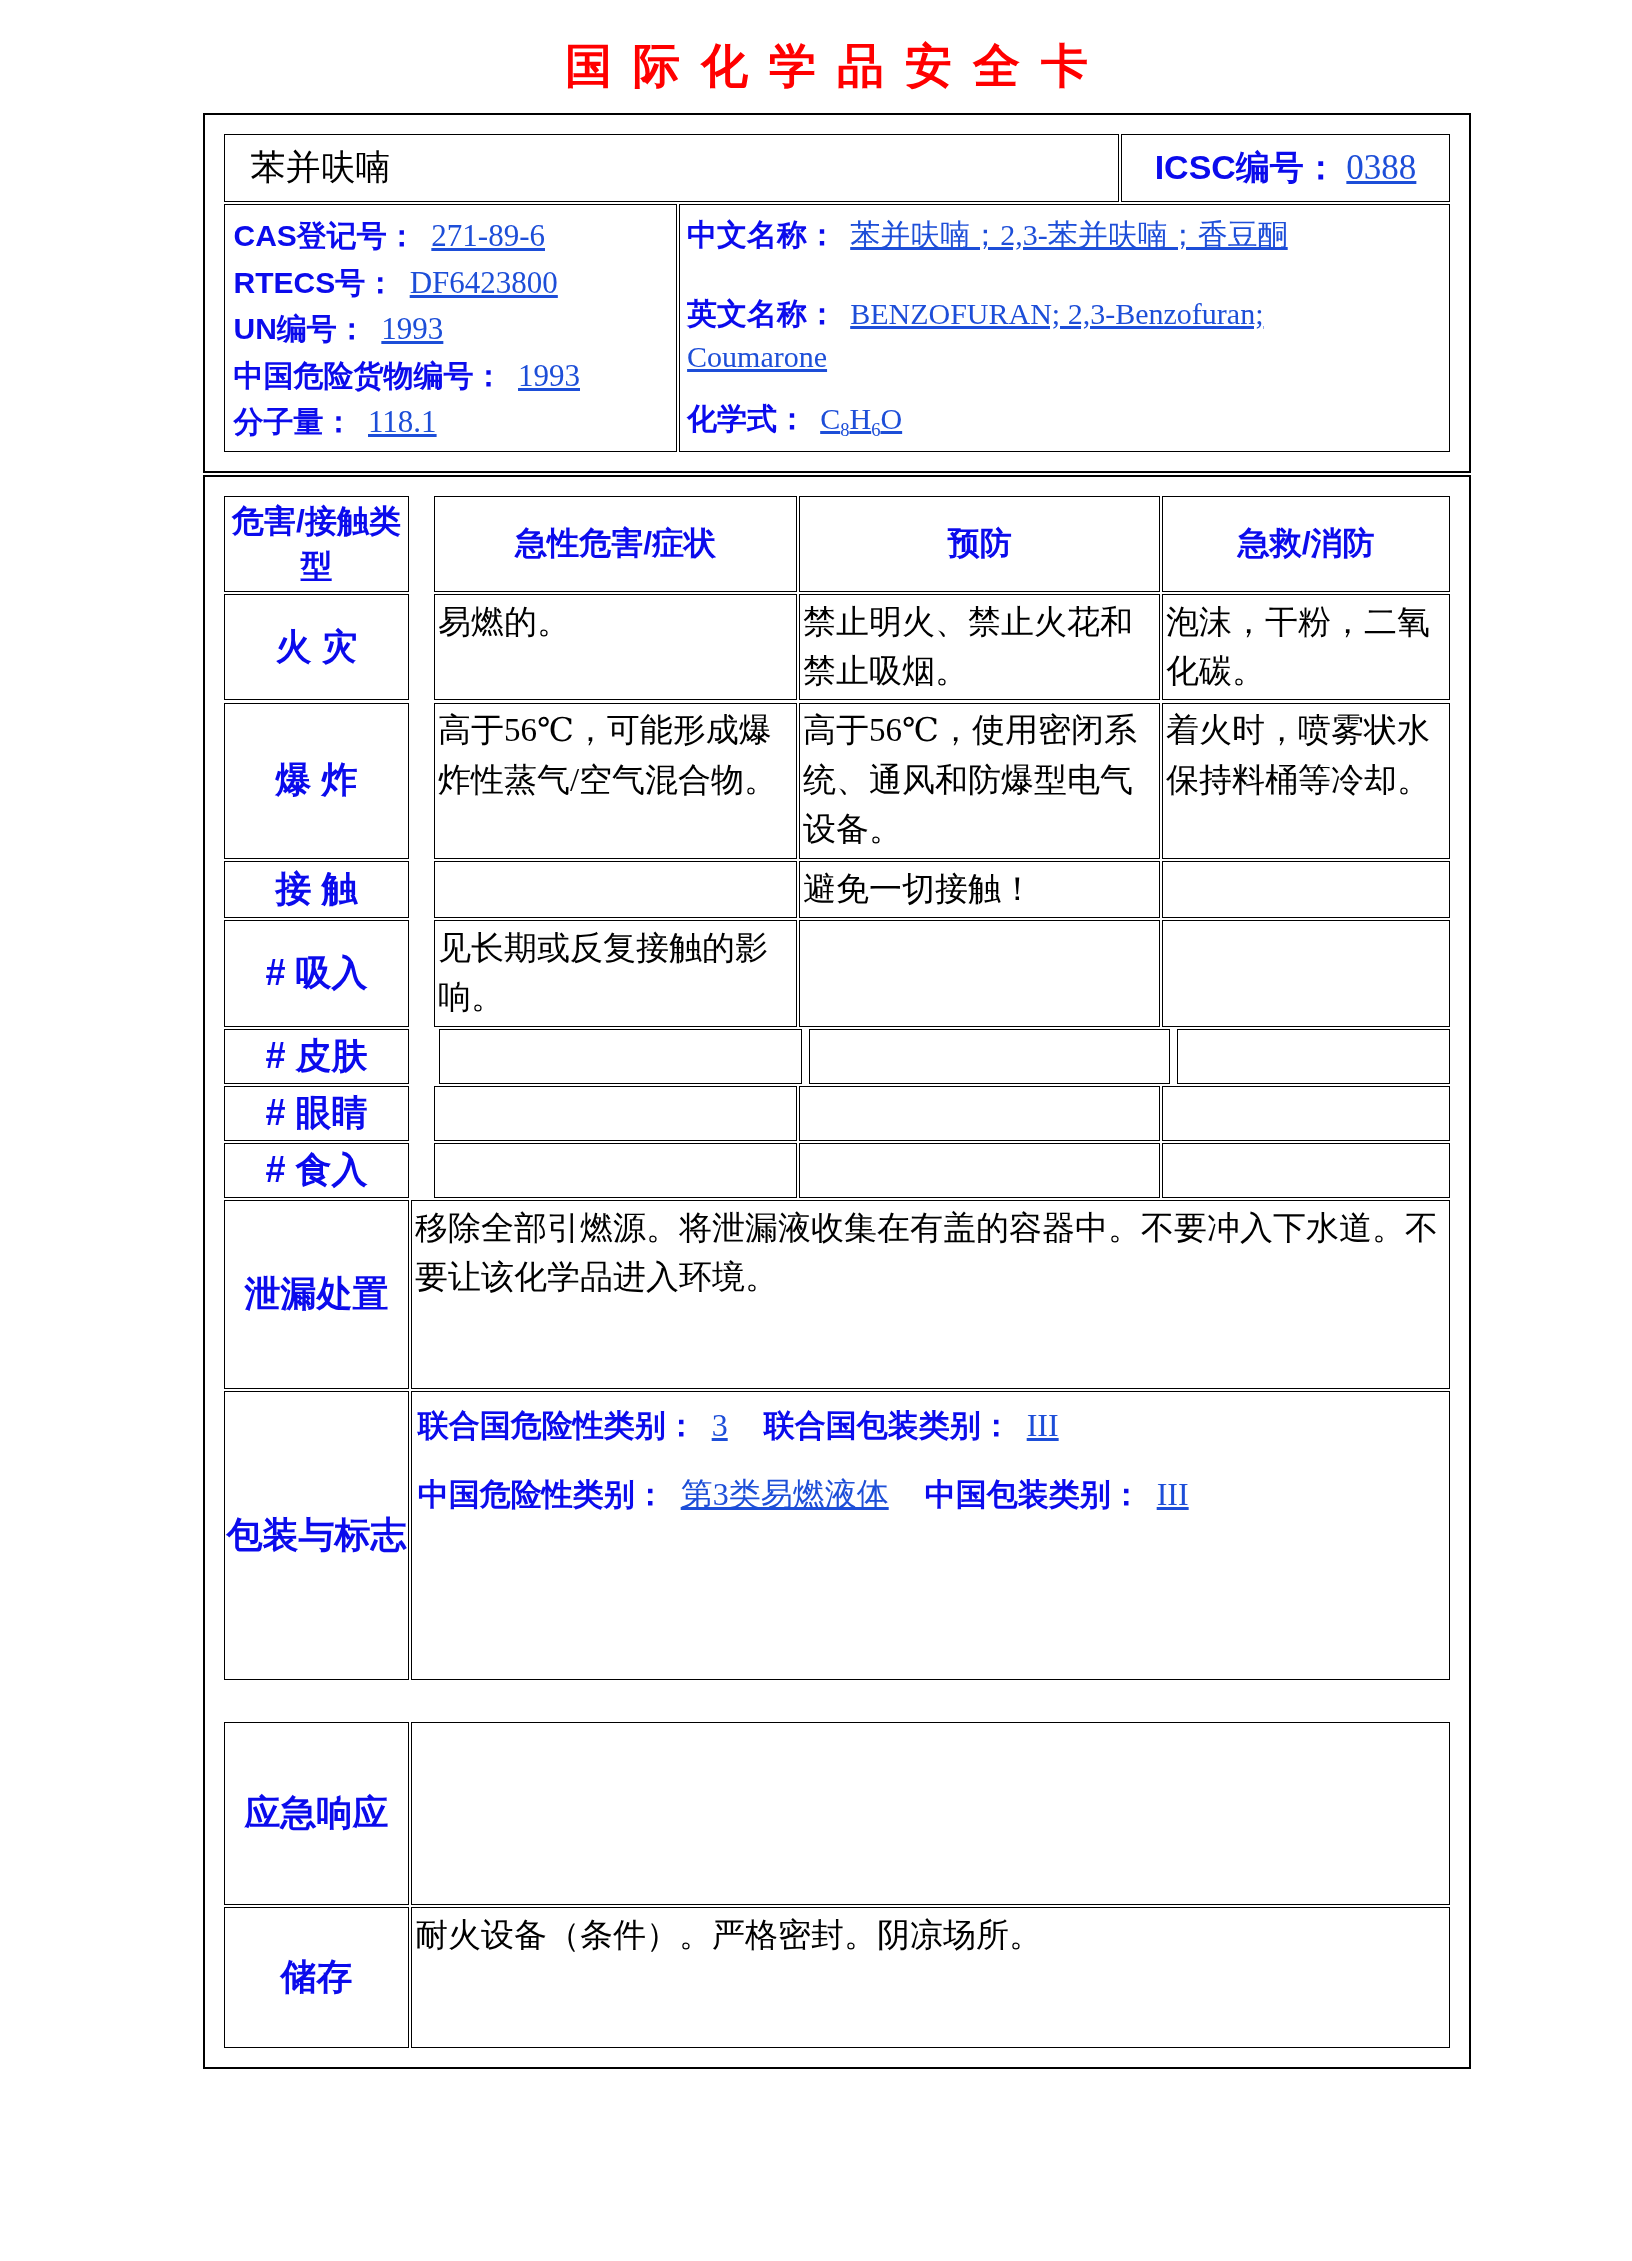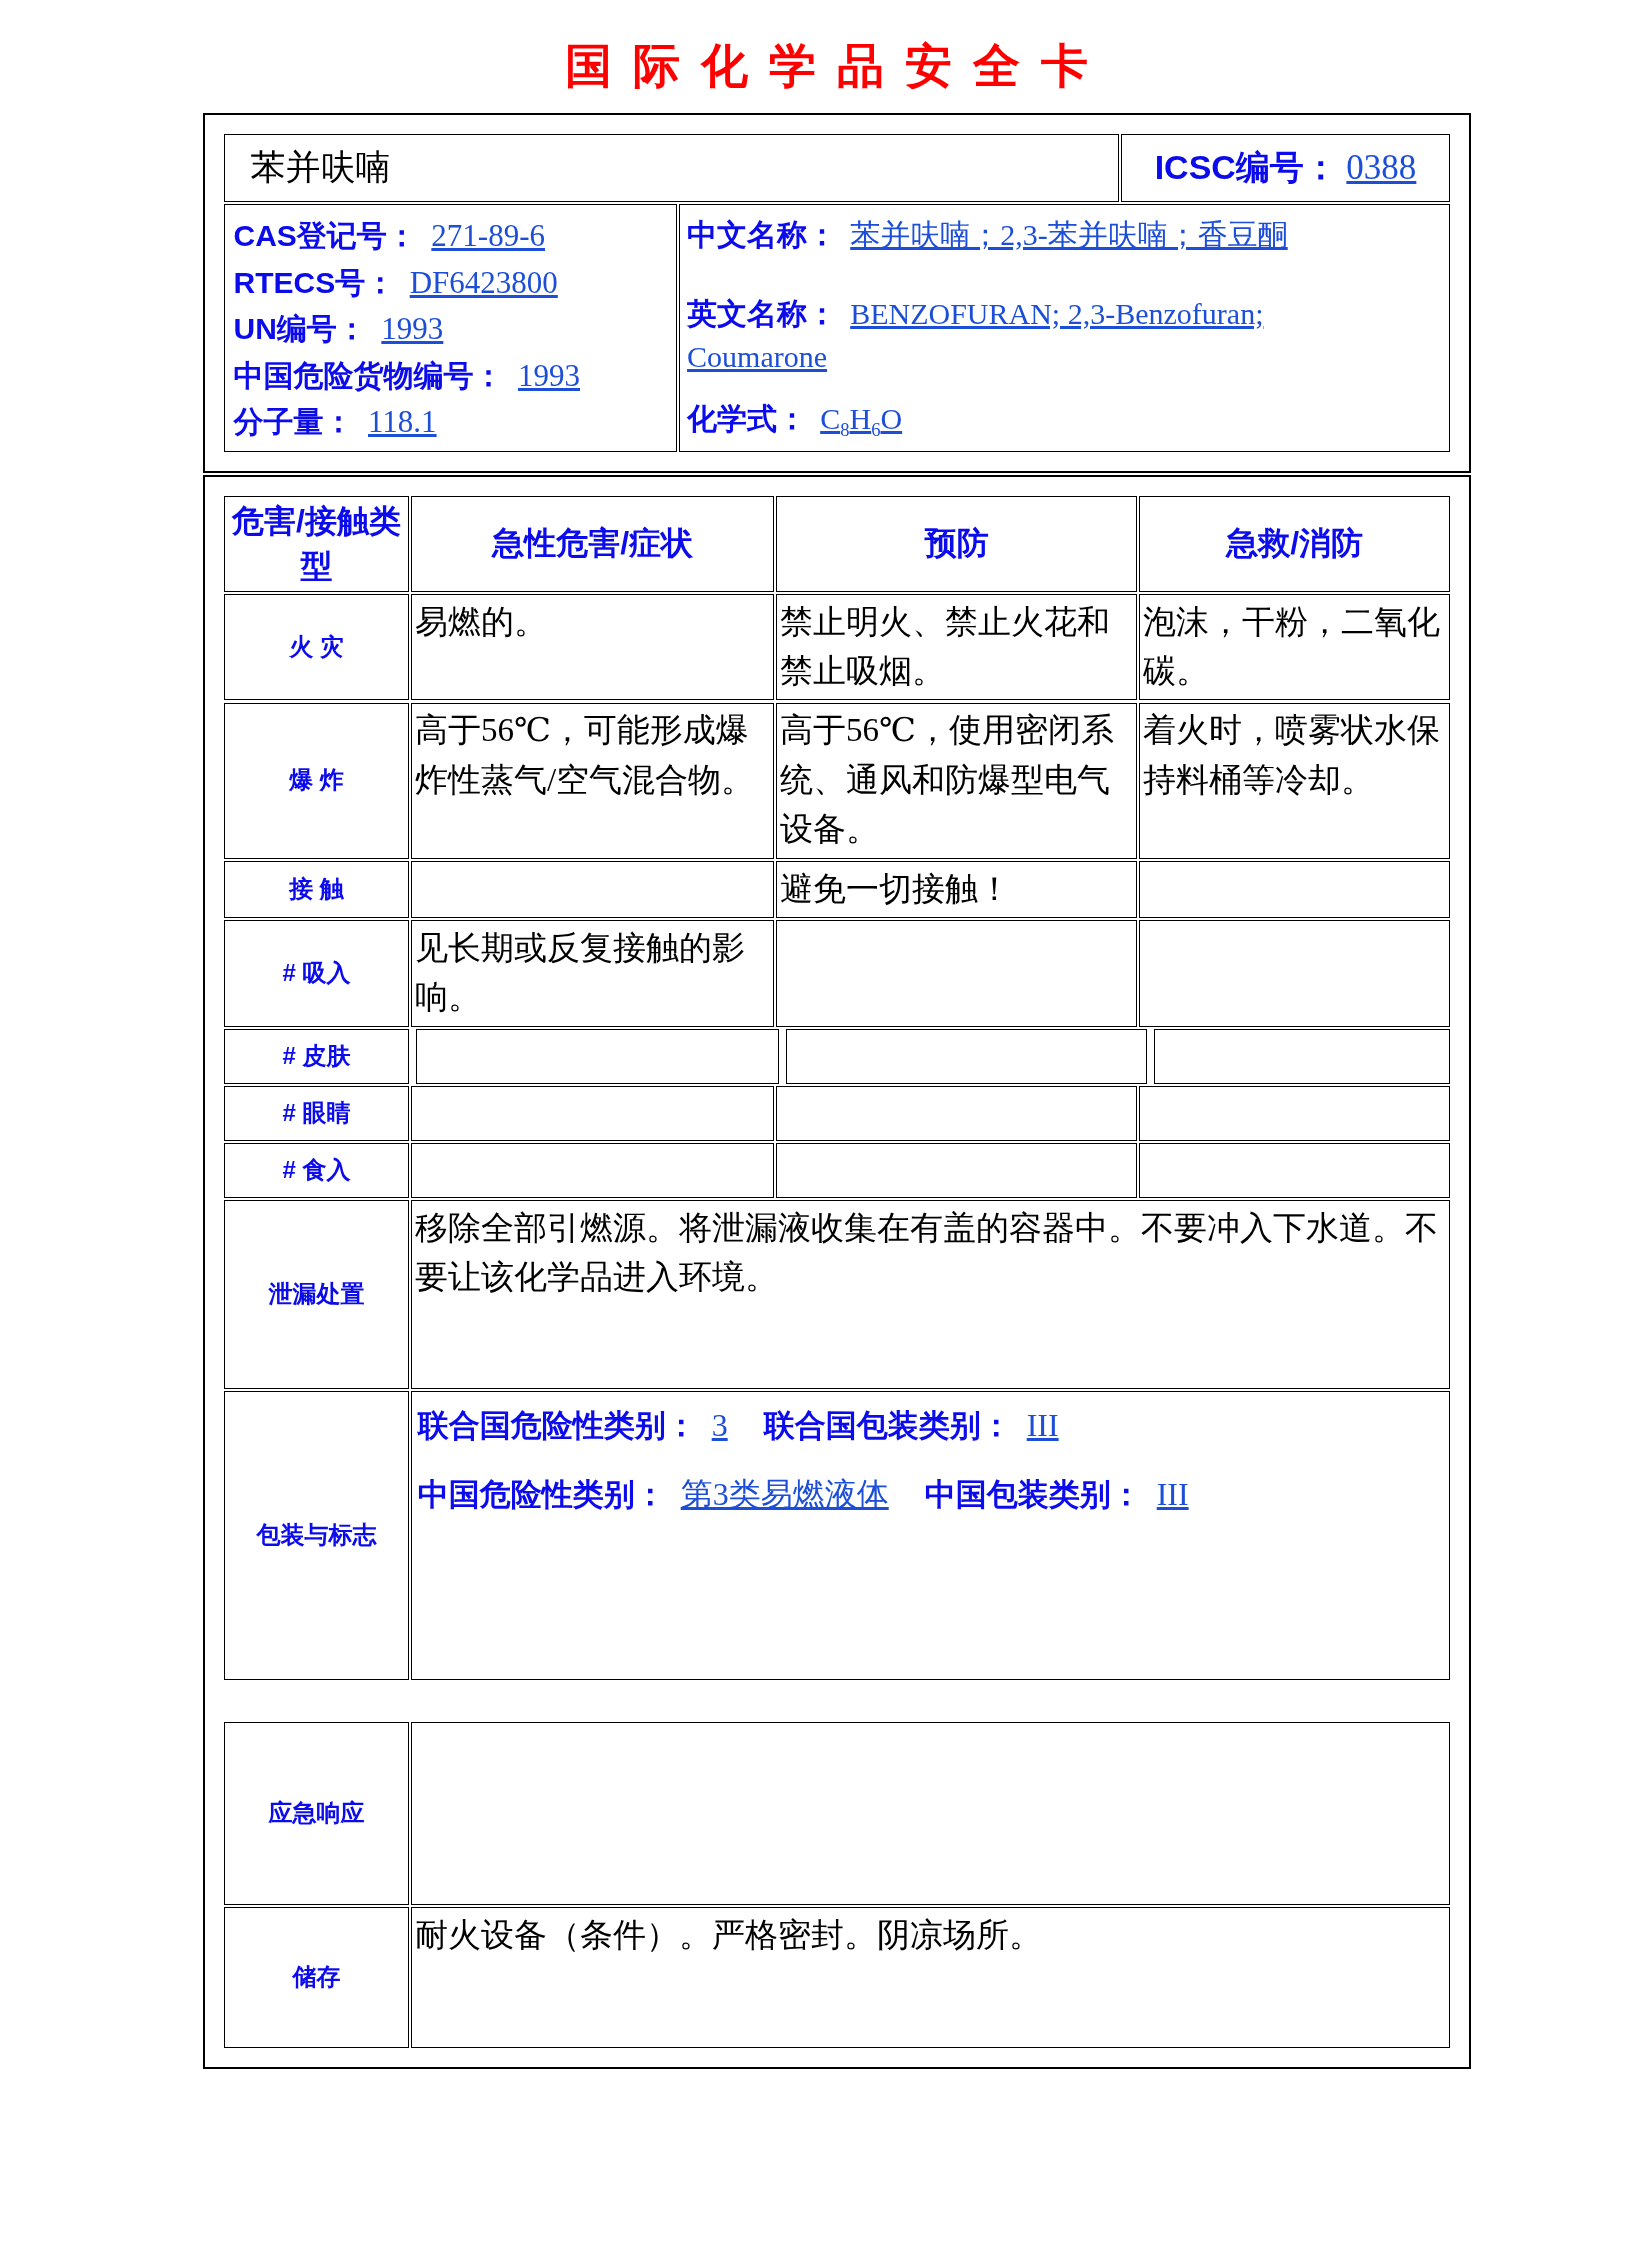--- a/index.html
+++ b/index.html
@@ -39,31 +39,31 @@
   .c-names{flex:1;padding:8.5px 5.6px 5.6px 7px;font-size:30px;line-height:1.45;}
   .c-names .lbl{font-size:30px;}
   .c-names .val{margin-left:5.6px;}
   .cn-line{margin-bottom:35px;}
   .en-line .val{white-space:pre-line;}
   .formula-line{margin-top:18.3px;}
   .formula sub{font-size:0.62em;}
 
   
   .c1{flex:0 0 185px;}
-  .c2{flex:0 0 363px;}
+  .c2{flex:0 0 363px;margin-left:23px;}
   .c3{flex:0 0 361px;}
   .c4{flex:1;}
   .cwide{flex:1;}
   .hdr{
     display:flex;align-items:center;justify-content:center;text-align:center;
     font-size:32px;line-height:1.4;padding:0 1.4px;
   }
   .rowlbl{
     display:flex;align-items:center;justify-content:center;text-align:center;
-    font-size:24px;line-height:1.35;padding:0 1.4px;
+    font-size:36px;line-height:1.35;padding:0 1.4px;
   }
   .body{font-size:33px;line-height:1.5;padding:2.8px;}
   
   .r-hdr{min-height:96px;}
   .r-fire{min-height:100px;}
   .r-explosion{min-height:154px;}
   .r-contact{min-height:49px;}
   .r-inhalation{min-height:102px;}
   .r-skin{min-height:55px;gap:7px;}
   .r-eyes{min-height:55px;}

